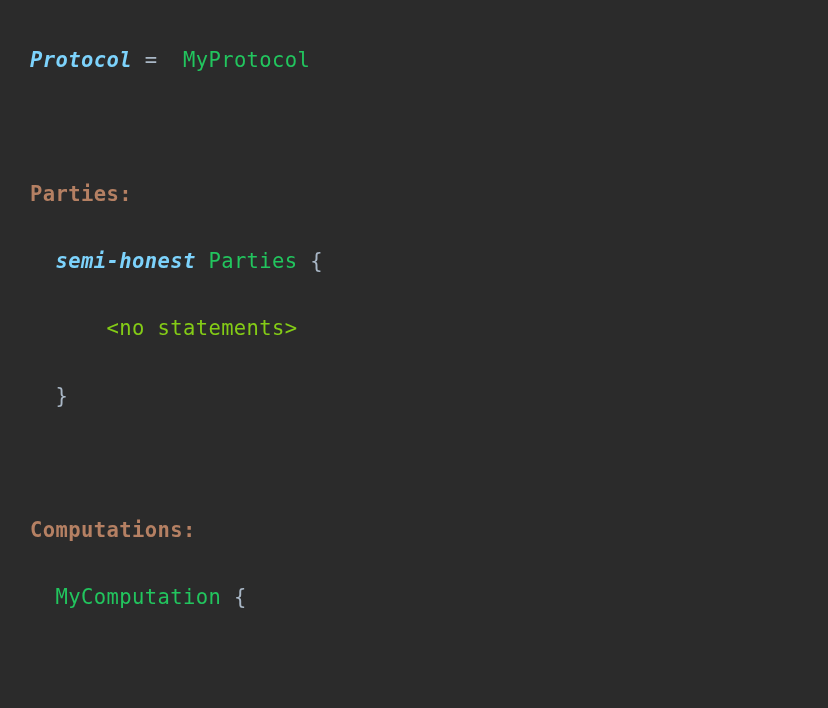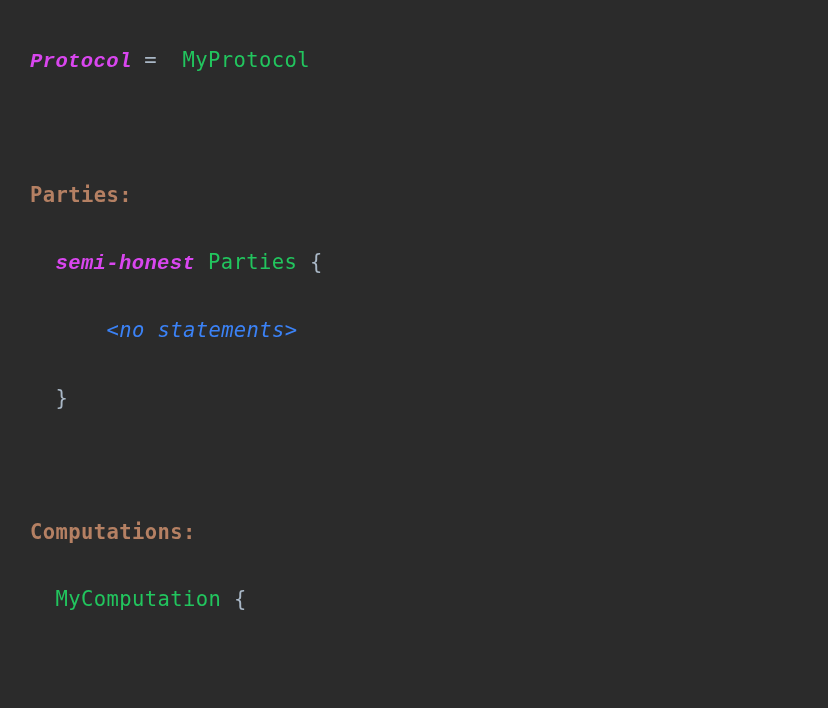--- a/index.html
+++ b/index.html
@@ -12,25 +12,25 @@
   }
   .editor {
     font-family: "Menlo", "Consolas", "DejaVu Sans Mono", monospace;
     font-size: 20.5px;
     line-height: 1.64;
     color: #a9b7c6;
     padding: 10px 0 10px 30px;
     white-space: pre;
     letter-spacing: 0.4px;
   }
-  .kw-teal        { color: #d946ef; font-style: italic; font-weight: 700; font-family: Liberation Mono, monospace; }
+  .kw-teal        { color: #7dd3fc; font-style: italic; font-weight: 700; }
   .section        { color: #b58063; font-weight: 700; margin-top: 48px; }
   .ident          { color: #22c55e; }
   .punct          { color: #a9b7c6; }
-  .comment-ital   { color: #3b82f6; font-style: italic; }
+  .comment-ital   { color: #84cc16; }
   .warn-red {
     position: relative;
     font-style: italic;
     color: #808080;
   }
   .warn-red::after {
     content: "";
     position: absolute;
     left: 0; right: 0; bottom: -1px;
     height: 3px;

